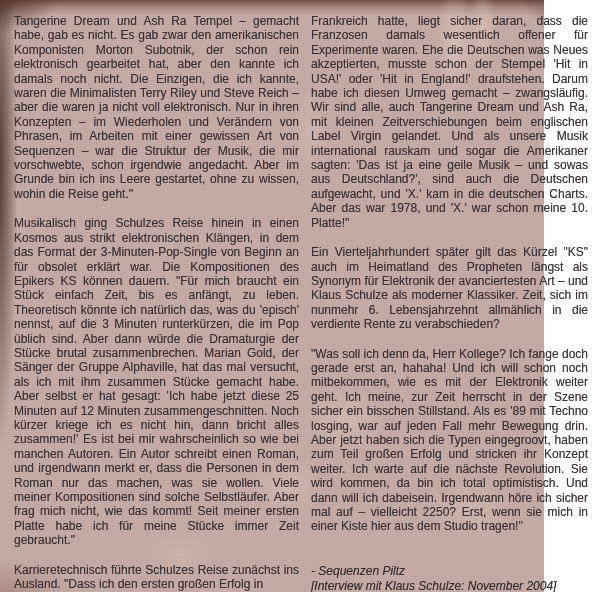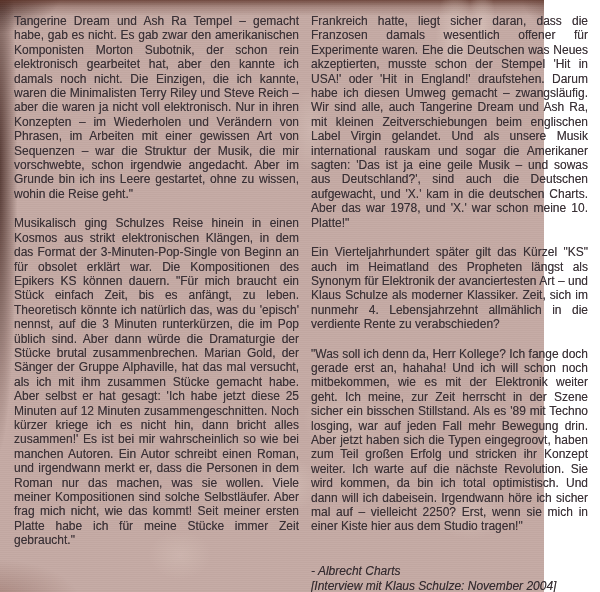--- a/index.html
+++ b/index.html
@@ -62,25 +62,26 @@
   .footer div { line-height: 15.5px; }
 </style>
 </head>
 <body>
 
 <div class="page">
 
   <div class="col col-left">
     <p>Tangerine Dream und Ash Ra Tempel – gemacht habe, gab es nicht. Es gab zwar den amerikanischen Komponisten Morton Subotnik, der schon rein elektronisch gearbeitet hat, aber den kannte ich damals noch nicht. Die Einzigen, die ich kannte, waren die Minimalisten Terry Riley und Steve Reich – aber die waren ja nicht voll elektronisch. Nur in ihren Konzepten – im Wiederholen und Verändern von Phrasen, im Arbeiten mit einer gewissen Art von Sequenzen – war die Struktur der Musik, die mir vorschwebte, schon irgendwie angedacht. Aber im Grunde bin ich ins Leere gestartet, ohne zu wissen, wohin die Reise geht."</p>
     <p>Musikalisch ging Schulzes Reise hinein in einen Kosmos aus strikt elektronischen Klängen, in dem das Format der 3-Minuten-Pop-Single von Beginn an für obsolet erklärt war. Die Kompositionen des Epikers KS können dauern. "Für mich braucht ein Stück einfach Zeit, bis es anfängt, zu leben. Theoretisch könnte ich natürlich das, was du 'episch' nennst, auf die 3 Minuten runterkürzen, die im Pop üblich sind. Aber dann würde die Dramaturgie der Stücke brutal zusammenbrechen. Marian Gold, der Sänger der Gruppe Alphaville, hat das mal versucht, als ich mit ihm zusammen Stücke gemacht habe. Aber selbst er hat gesagt: 'Ich habe jetzt diese 25 Minuten auf 12 Minuten zusammengeschnitten. Noch kürzer kriege ich es nicht hin, dann bricht alles zusammen!' Es ist bei mir wahrscheinlich so wie bei manchen Autoren. Ein Autor schreibt einen Roman, und irgendwann merkt er, dass die Personen in dem Roman nur das machen, was sie wollen. Viele meiner Kompositionen sind solche Selbstläufer. Aber frag mich nicht, wie das kommt! Seit meiner ersten Platte habe ich für meine Stücke immer Zeit gebraucht."</p>
+    <p>Karrieretechnisch führte Schulzes Reise zunächst ins Ausland. "Dass ich den ersten großen Erfolg in</p>
   </div>
 
   <div class="col col-right">
     <p>Frankreich hatte, liegt sicher daran, dass die Franzosen damals wesentlich offener für Experimente waren. Ehe die Deutschen was Neues akzeptierten, musste schon der Stempel 'Hit in USA!' oder 'Hit in England!' draufstehen. Darum habe ich diesen Umweg gemacht – zwangsläufig. Wir sind alle, auch Tangerine Dream und Ash Ra, mit kleinen Zeitverschiebungen beim englischen Label Virgin gelandet. Und als unsere Musik international rauskam und sogar die Amerikaner sagten: 'Das ist ja eine geile Musik – und sowas aus Deutschland?', sind auch die Deutschen aufgewacht, und 'X.' kam in die deutschen Charts. Aber das war 1978, und 'X.' war schon meine 10. Platte!"</p>
-    <p>Ein Vierteljahrhundert später gilt das Kürzel "KS" auch im Heimatland des Propheten längst als Synonym für Elektronik der avanciertesten Art – und Klaus Schulze als moderner Klassiker. Zeit, sich im nunmehr 4. Lebensjahrzehnt allmählich in die verdiente Rente zu verabschieden?</p>
+    <p>Ein Vierteljahrhundert später gilt das Kürzel "KS" auch im Heimatland des Propheten längst als Synonym für Elektronik der avanciertesten Art – und Klaus Schulze als moderner Klassiker. Zeit, sich im nunmehr 6. Lebensjahrzehnt allmählich in die verdiente Rente zu verabschieden?</p>
     <p>"Was soll ich denn da, Herr Kollege? Ich fange doch gerade erst an, hahaha! Und ich will schon noch mitbekommen, wie es mit der Elektronik weiter geht. Ich meine, zur Zeit herrscht in der Szene sicher ein bisschen Stillstand. Als es '89 mit Techno losging, war auf jeden Fall mehr Bewegung drin. Aber jetzt haben sich die Typen eingegroovt, haben zum Teil großen Erfolg und stricken ihr Konzept weiter. Ich warte auf die nächste Revolution. Sie wird kommen, da bin ich total optimistisch. Und dann will ich dabeisein. Irgendwann höre ich sicher mal auf – vielleicht 2250? Erst, wenn sie mich in einer Kiste hier aus dem Studio tragen!"</p>
     <div class="footer">
-      <div>- Albrecht Charts</div>
+      <div>- Sequenzen Piltz</div>
       <div>[Interview mit Klaus Schulze: November 2004]</div>
     </div>
   </div>
 
 </div>
 
 </body></html>

